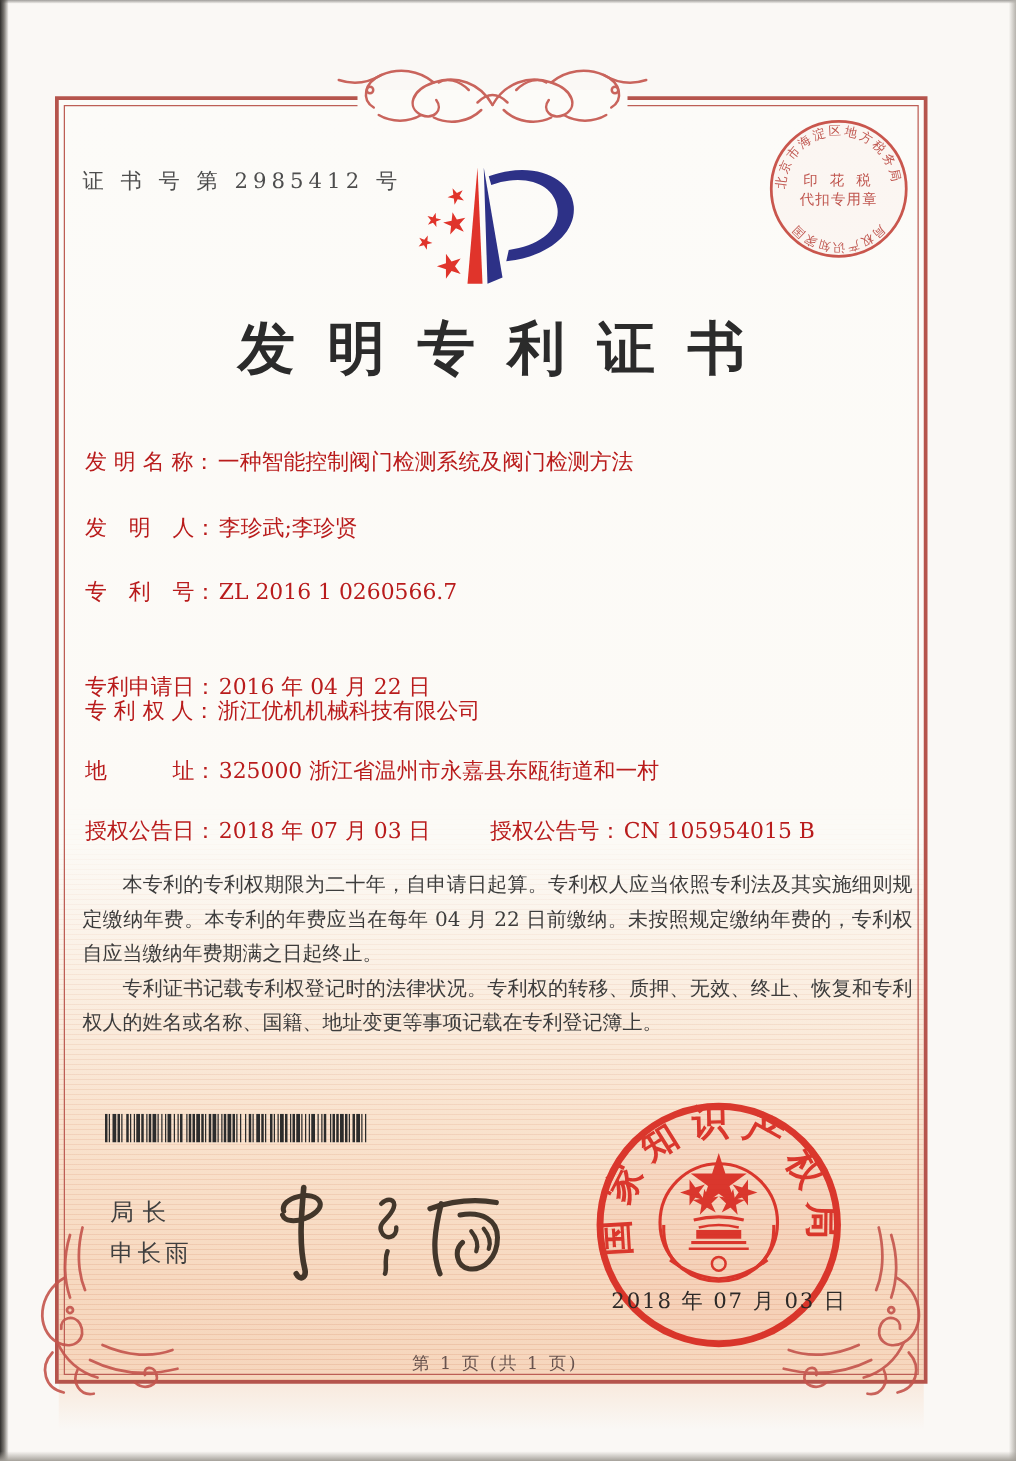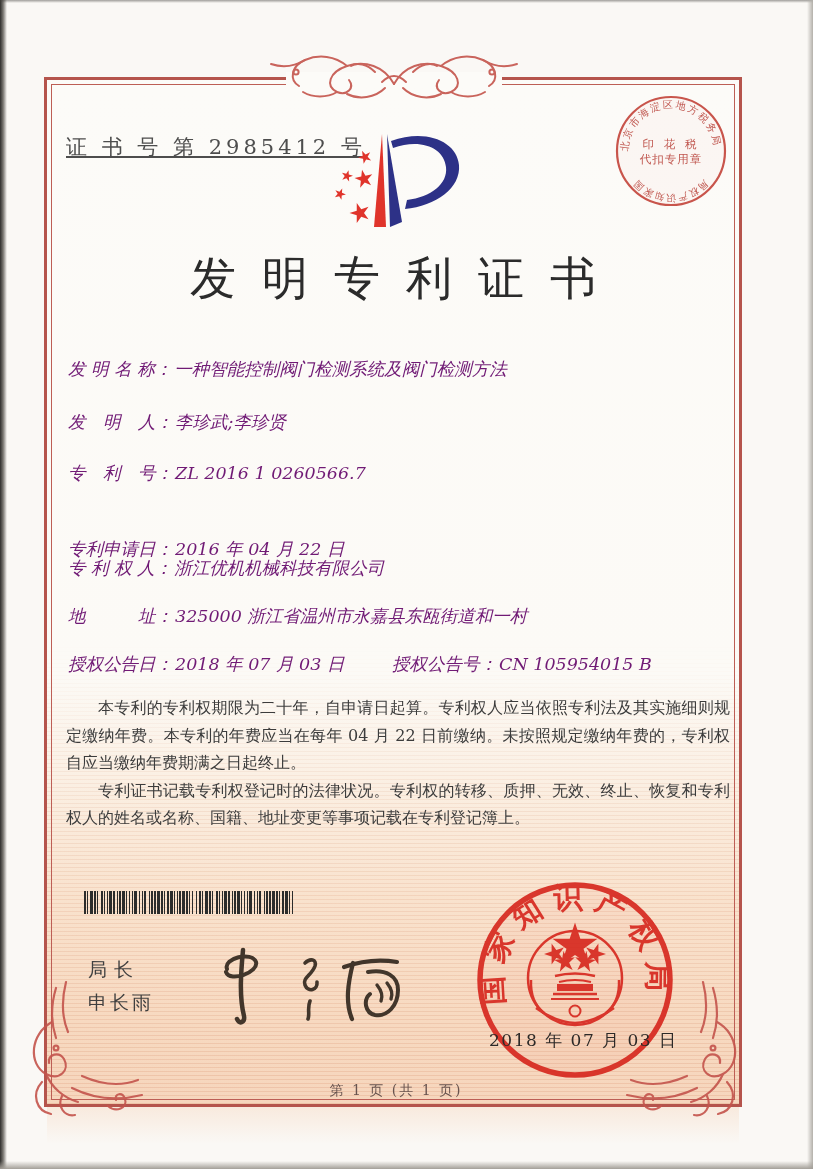--- a/index.html
+++ b/index.html
@@ -26,25 +26,25 @@
   
   .frame-outer{position:absolute;left:44px;top:77px;width:698px;height:1030px;
     border:3px solid #b5544c;box-sizing:border-box;}
   .frame-inner{position:absolute;left:51px;top:84px;width:684px;height:1016px;
     border:1px solid #bd5e55;box-sizing:border-box;}
   .orn-mask{position:absolute;left:286px;top:72px;width:216px;height:14px;background:#fcfbf8;}
   .ornament{position:absolute;left:263px;top:46px;}
   .flourish-bl{position:absolute;left:12px;top:970px;}
   .flourish-br{position:absolute;left:612px;top:970px;transform:scaleX(-1);}
   
-  .cert-no{position:absolute;left:66px;top:133px;font-size:21px;letter-spacing:4px;color:#4d4d4d;text-decoration:underline;}
+  .cert-no{position:absolute;left:66px;top:133px;font-size:17px;letter-spacing:4px;color:#4d4d4d;}
   .logo{position:absolute;left:330px;top:120px;}
   .title{position:absolute;left:44px;top:248px;width:698px;text-align:center;}
-  .title span{font-size:46px;letter-spacing:26px;margin-right:-26px;color:#2b2b2b;font-weight:400;}
-  .frow{position:absolute;left:68px;right:70px;font-size:17.5px;color:#701a75;white-space:nowrap;font-style:italic;}
+  .title span{font-size:46px;letter-spacing:26px;margin-right:-26px;color:#2b2b2b;font-weight:700;}
+  .frow{position:absolute;left:68px;right:70px;font-size:17.5px;color:#b91c1c;white-space:nowrap;}
   .flab{display:inline-block;}
   .fval{padding-left:2px;}
   .grp2{position:absolute;left:324px;top:0;}
   .paras{position:absolute;left:66px;top:694px;width:664px;font-size:16px;line-height:1.72;color:#3c3c3c;}
   .paras p{margin:0;text-indent:2em;text-align:justify;}
   .barcode{position:absolute;left:84px;top:891px;}
   .director-title{position:absolute;left:88px;top:957px;font-size:19px;letter-spacing:7px;color:#3f3f3f;}
   .director-name{position:absolute;left:88px;top:990px;font-size:19px;letter-spacing:3px;color:#3f3f3f;}
   .signature{position:absolute;left:210px;top:938px;}
   .seal{position:absolute;left:472px;top:878px;}

